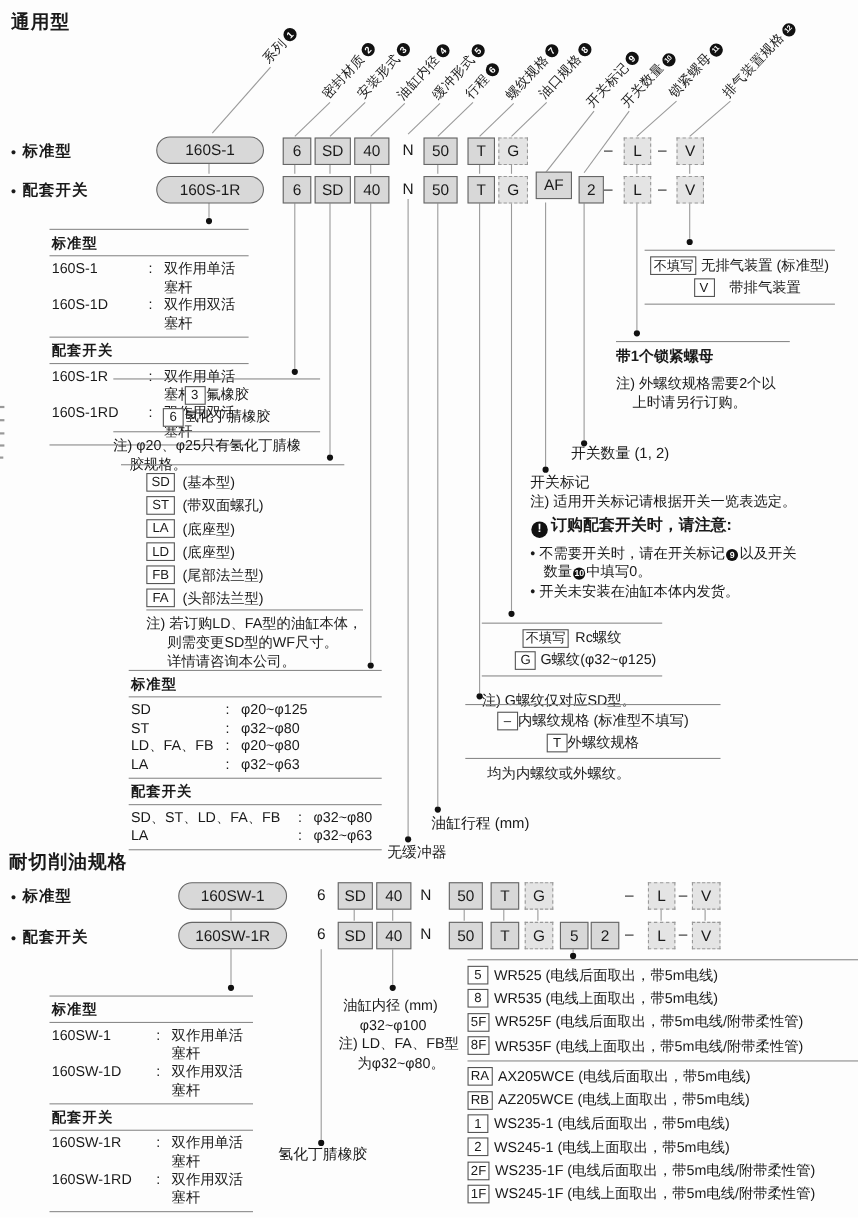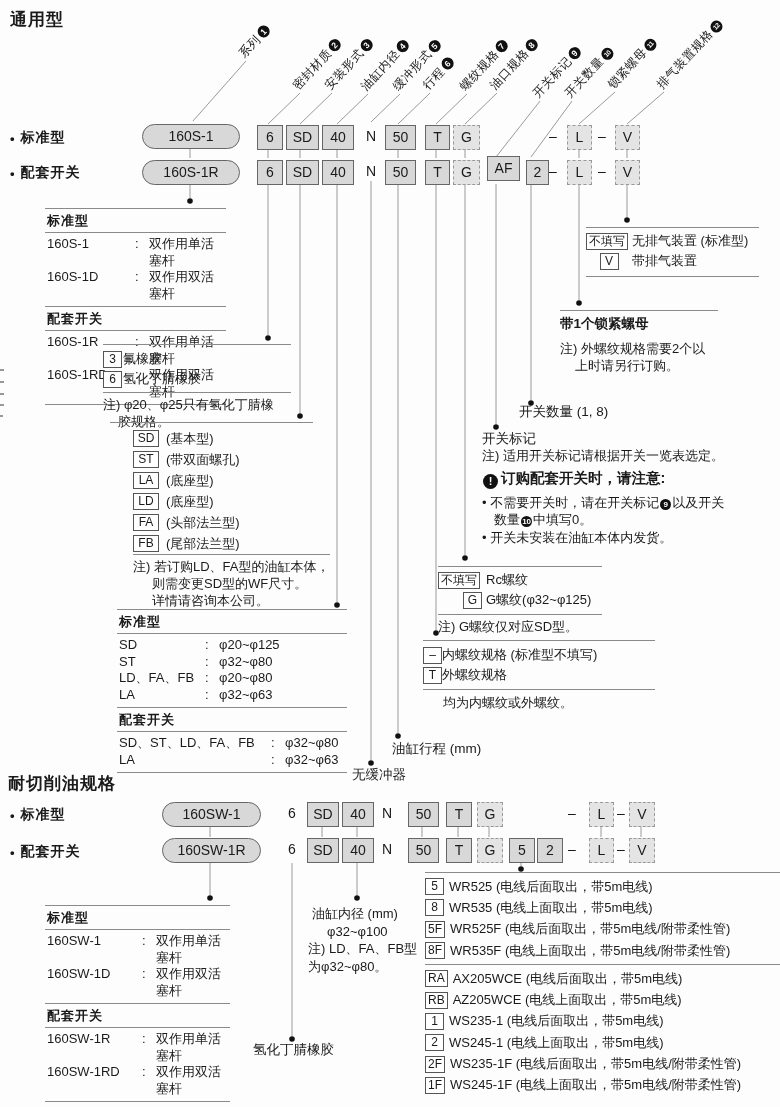--- a/index.html
+++ b/index.html
@@ -30,21 +30,21 @@
     padding:3px 2px 2px;letter-spacing:1px;}
   .trows{padding:3px 2px 4px;}
   .trows.last{border-bottom:1px solid #8a8a8a;}
   .trow{display:flex;line-height:16.5px;}
   .tk{width:88px;}
   .tc{width:14px;}
   .tv{flex:1;}
   .rule-t{border-top:1px solid #8a8a8a;}
   .rule-b{border-bottom:1px solid #8a8a8a;}
   .psec{position:absolute;z-index:1;font-size:13px;}
-  .prow{display:flex;align-items:center;line-height:20px;}
+  .prow{display:flex;align-items:center;line-height:20px;justify-content:center;}
   .pcol{display:inline-block;}
   .code{display:inline-block;min-width:13px;padding:0 2px;border:1px solid #555;background:#fff;
     text-align:center;font-size:12px;line-height:15px;height:15px;}
   .note{font-size:13px;line-height:17px;}
   .txt{position:absolute;z-index:1;font-size:13px;line-height:17px;white-space:nowrap;}
   .mrow{display:flex;align-items:center;height:21px;margin-left:23px;}
   .mrow .code{margin-right:7px;min-width:20px;}
   .srow{display:flex;align-items:center;height:21.3px;font-size:13px;white-space:nowrap;}
   .srow .code{margin-right:5px;}
   .bold{font-weight:bold;}
@@ -244,26 +244,26 @@
         </div>
       <div class="mrow">
           <span class="code">LA</span>
           <span>(底座型)</span>
         </div>
       <div class="mrow">
           <span class="code">LD</span>
           <span>(底座型)</span>
         </div>
       <div class="mrow">
+          <span class="code">FB</span>
+          <span>(尾部法兰型)</span>
+        </div>
+      <div class="mrow">
           <span class="code">FA</span>
           <span>(头部法兰型)</span>
-        </div>
-      <div class="mrow">
-          <span class="code">FB</span>
-          <span>(尾部法兰型)</span>
         </div>
     </div>
     <div class="note" style="margin-left:23px;border-top:1px solid #8a8a8a;padding-top:3px;width:197px;white-space:nowrap">
       <div>注) 若订购LD、FA型的油缸本体，</div>
       <div style="margin-left:19px">则需变更SD型的WF尺寸。</div>
       <div style="margin-left:19px">详情请咨询本公司。</div>
     </div>
   </div>
 
   <div class="tsec" style="left:117px;top:609px;width:230px">
@@ -312,40 +312,40 @@
     <div class="rule-t" style="padding:3px 0 4px">
       <div class="prow">
           <span class="pcol" style="width:48px"><span class="code">不填写</span></span>
           <span>Rc螺纹</span>
         </div>
       <div class="prow">
           <span class="pcol" style="width:48px;text-align:right;padding-right:4px;box-sizing:border-box"><span class="code">G</span></span>
           <span>G螺纹(φ32~φ125)</span>
         </div>
     </div>
-    <div class="rule-t note" style="padding-top:3px">注) G螺纹仅对应SD型。</div>
+    <div class="rule-t note" style="padding-top:13px">注) G螺纹仅对应SD型。</div>
   </div>
 
   <div class="psec" style="left:423px;top:640px;width:232px">
     <div class="rule-t" style="padding:4px 0 4px">
       <div class="prow">
           <span class="pcol" style="width:19px"><span class="code">–</span></span>
           <span>内螺纹规格 (标准型不填写)</span>
         </div>
       <div class="prow">
           <span class="pcol" style="width:19px"><span class="code">T</span></span>
           <span>外螺纹规格</span>
         </div>
     </div>
     <div class="rule-t note" style="padding-top:4px">
       <div style="margin-left:20px">均为内螺纹或外螺纹。</div>
     </div>
   </div>
 
-  <div class="txt" style="left:519px;top:403px;font-size:13.5px">开关数量 (1, 8)</div>
+  <div class="txt" style="left:519px;top:403px;font-size:13.5px">开关数量 (1, 2)</div>
   <div class="txt" style="left:482px;top:430px;font-size:13.5px">开关标记</div>
   <div class="txt" style="left:482px;top:447px">注) 适用开关标记请根据开关一览表选定。</div>
   <div class="txt bold" style="left:481px;top:470px;font-size:14.5px"><span class="cnum big">!</span><span>订购配套开关时，请注意:</span></div>
   <div class="txt" style="left:482px;top:494px"><span>• 不需要开关时，请在开关标记</span><span class="cnum s10">9</span><span>以及开关</span></div>
   <div class="txt" style="left:494px;top:511px"><span>数量</span><span class="cnum s10 two">10</span><span>中填写0。</span></div>
   <div class="txt" style="left:482px;top:529px">• 开关未安装在油缸本体内发货。</div>
 
   <div class="psec" style="left:560px;top:310px;width:158px">
     <div class="rule-t bold" style="padding-top:4px;font-size:13.5px">带1个锁紧螺母</div>
     <div class="note" style="margin-top:7px">
@@ -432,21 +432,21 @@
           <span class="tc">:</span>
           <span class="tv">双作用双活塞杆</span>
         </div>
     </div>
   </div>
 
   <div class="txt" style="left:308px;top:905px;line-height:17.5px">
     <div style="margin-left:4px">油缸内径 (mm)</div>
     <div style="margin-left:19px">φ32~φ100</div>
     <div>注) LD、FA、FB型</div>
-    <div style="margin-left:0">为φ32~φ80。</div>
+    <div style="margin-left:17px">为φ32~φ80。</div>
   </div>
 
   <div class="txt" style="left:253px;top:1041px;font-size:13.5px">氢化丁腈橡胶</div>
 
   <div class="psec" style="left:425px;top:872px;width:355px">
     <div class="rule-t" style="padding:3px 0 3px">
       <div class="srow">
           <span class="code">5</span>
           <span>WR525 (电线后面取出，带5m电线)</span>
         </div>

